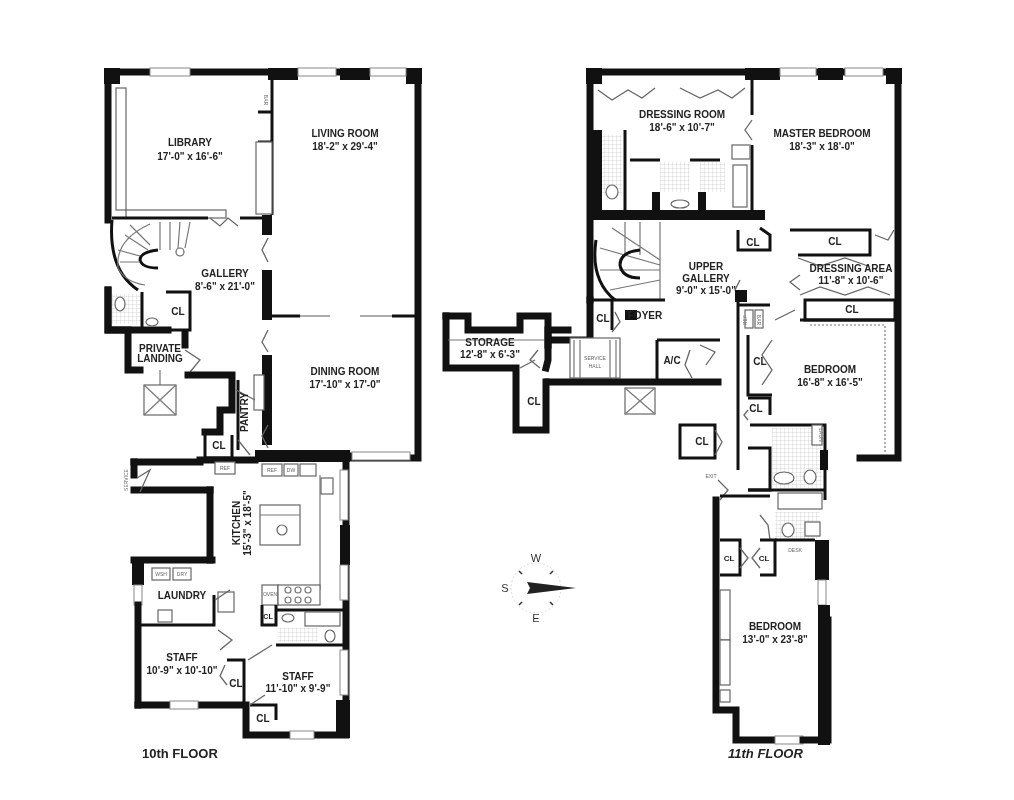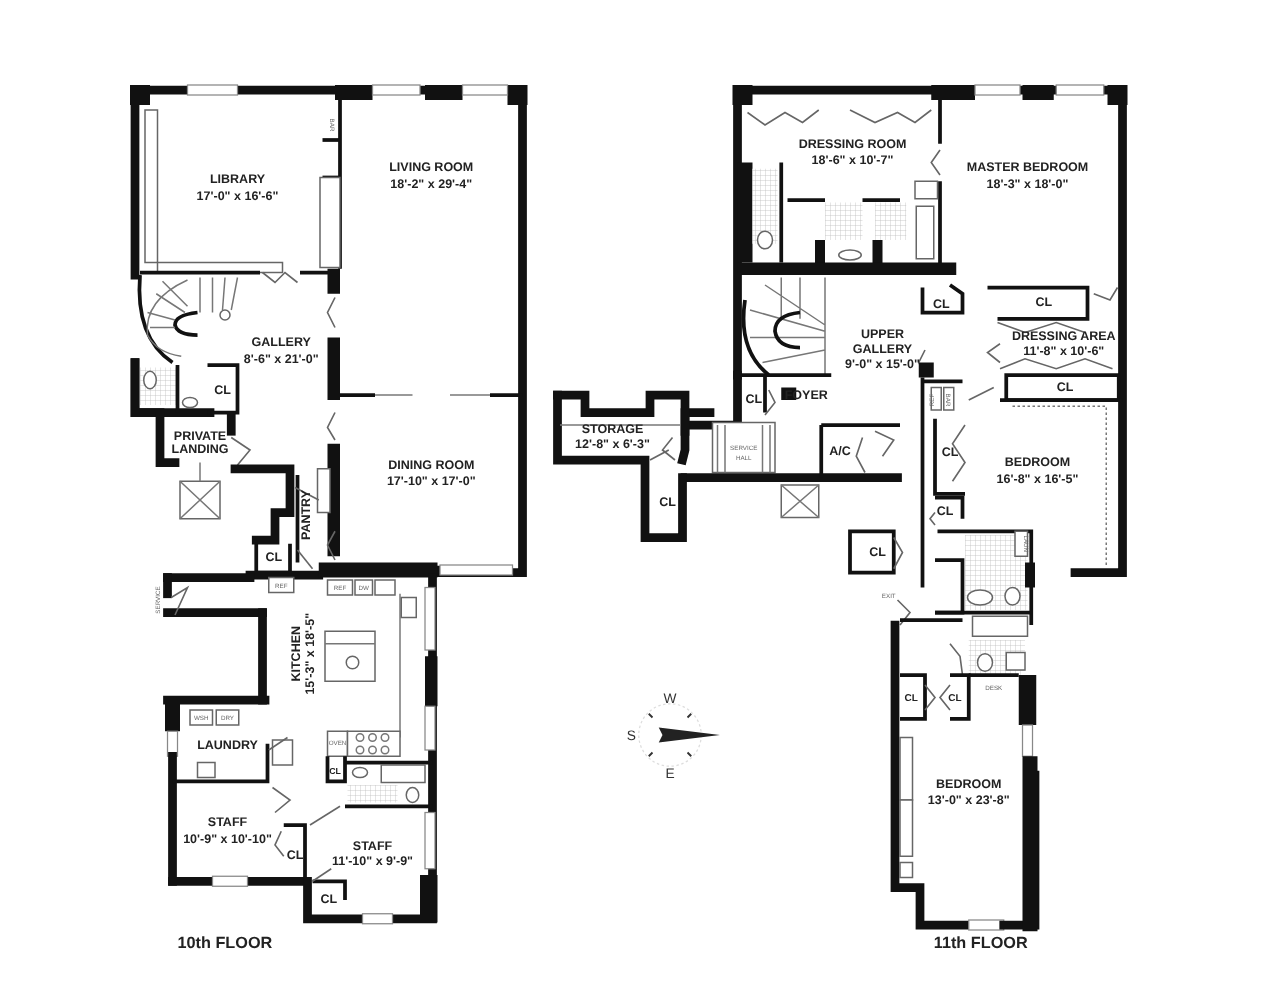--- a/index.html
+++ b/index.html
@@ -361,13 +361,13 @@
     <circle cx="536" cy="588" r="25" fill="none" stroke="#ddd" stroke-width="1" stroke-dasharray="2 2"></circle>
     <path d="M519 571 L522 574 M553 571 L550 574 M519 605 L522 602 M553 605 L550 602" stroke="#333" stroke-width="1.5"></path>
     <path d="M527 582 L576 588 L527 594 L530 588 Z" fill="#222"></path>
     <text class="compass-letter" x="536" y="562">W</text>
     <text class="compass-letter" x="505" y="592">S</text>
     <text class="compass-letter" x="536" y="622">E</text>
   </g>
 </svg>
 
 <div class="floor-label" style="left:142px; top:746px;">10th FLOOR</div>
-<div class="floor-label" style="left:747px; top:746px;">11th FLOOR</div>
+<div class="floor-label" style="left:728px; top:746px;font-style:italic;">11th FLOOR</div>
 
 </body></html>

